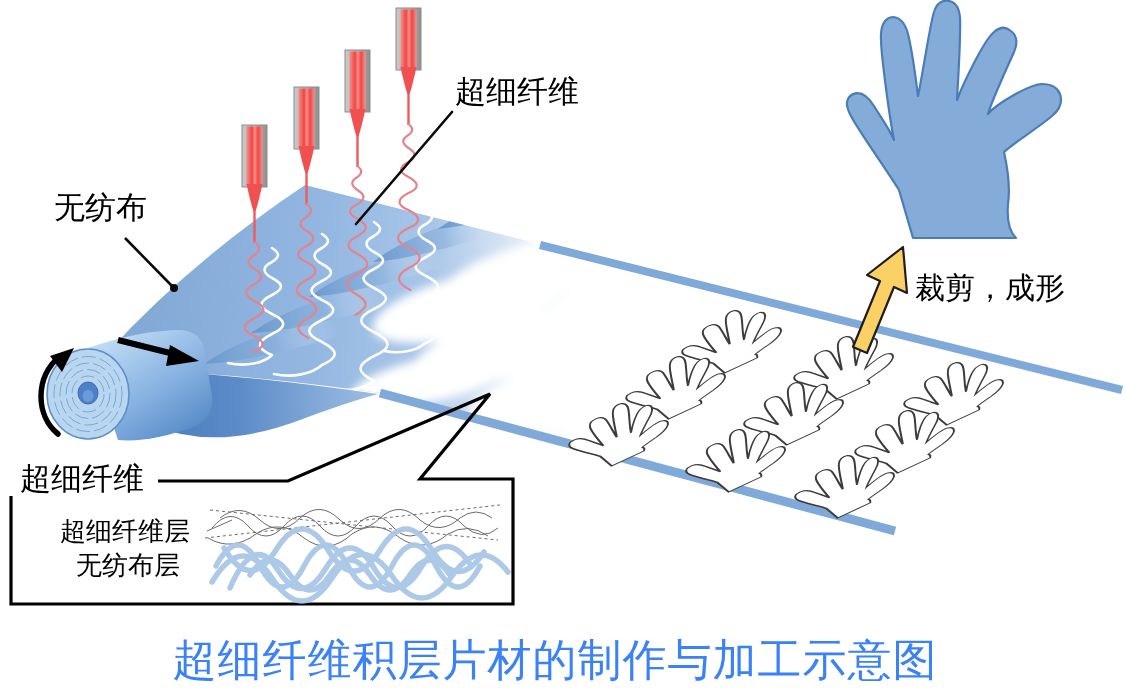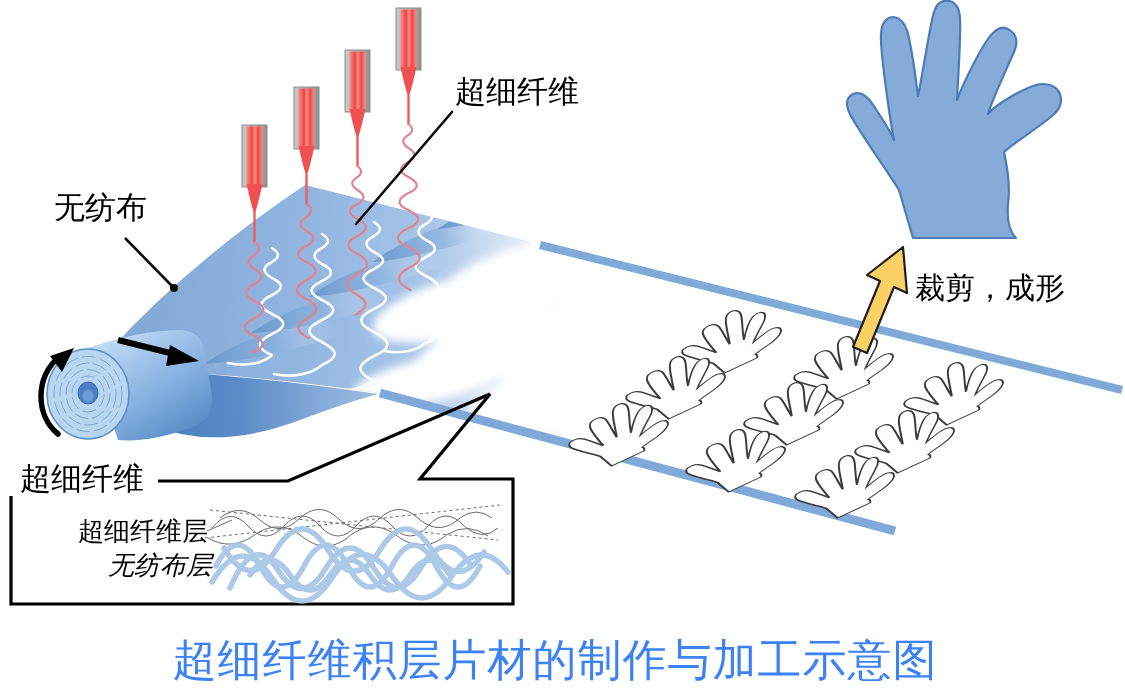--- a/index.html
+++ b/index.html
@@ -3,21 +3,21 @@
 <meta charset="utf-8">
 <style>
   html,body{margin:0;padding:0;background:#ffffff;}
   #stage{position:relative;width:1125px;height:698px;background:#fff;overflow:hidden;
          font-family:"DejaVu Sans","Liberation Sans",sans-serif;}
   #art{position:absolute;left:0;top:0;}
   .lbl{position:absolute;color:#000;white-space:nowrap;line-height:1.15;}
   .lbl-big{font-size:31px;}
   .lbl-mid{font-size:30px;}
   .lbl-small{font-size:26px;}
-  .lbl-right{text-align:right;}
+  .lbl-right{}
   #caption{position:absolute;left:170px;top:631px;width:770px;text-align:center;
            font-size:44px;letter-spacing:1px;color:#3b82f6;}
 </style>
 </head>
 <body>
 
 <div id="stage">
 
 <svg id="art" width="1125" height="698" viewBox="0 0 1125 698">
   <defs>
@@ -205,17 +205,17 @@
 <div class="lbl lbl-big" style="left:54px;top:190px;">无纺布</div>
 
 <div class="lbl lbl-big" style="left:455px;top:74px;">超细纤维</div>
 
 <div class="lbl lbl-mid" style="left:915px;top:271px;">裁剪，成形</div>
 
 <div class="lbl lbl-big" style="left:20px;top:461px;">超细纤维</div>
 
 <div class="lbl lbl-small lbl-right" style="left:60px;top:517px;width:148px;">超细纤维层</div>
 
-<div class="lbl lbl-small lbl-right" style="left:64px;top:551px;width:148px;font-style:italic;">无纺布层</div>
+<div class="lbl lbl-small lbl-right" style="left:76px;top:551px;width:148px;">无纺布层</div>
 
 <div id="caption">超细纤维积层片材的制作与加工示意图</div>
 
 </div>
 
 </body></html>

